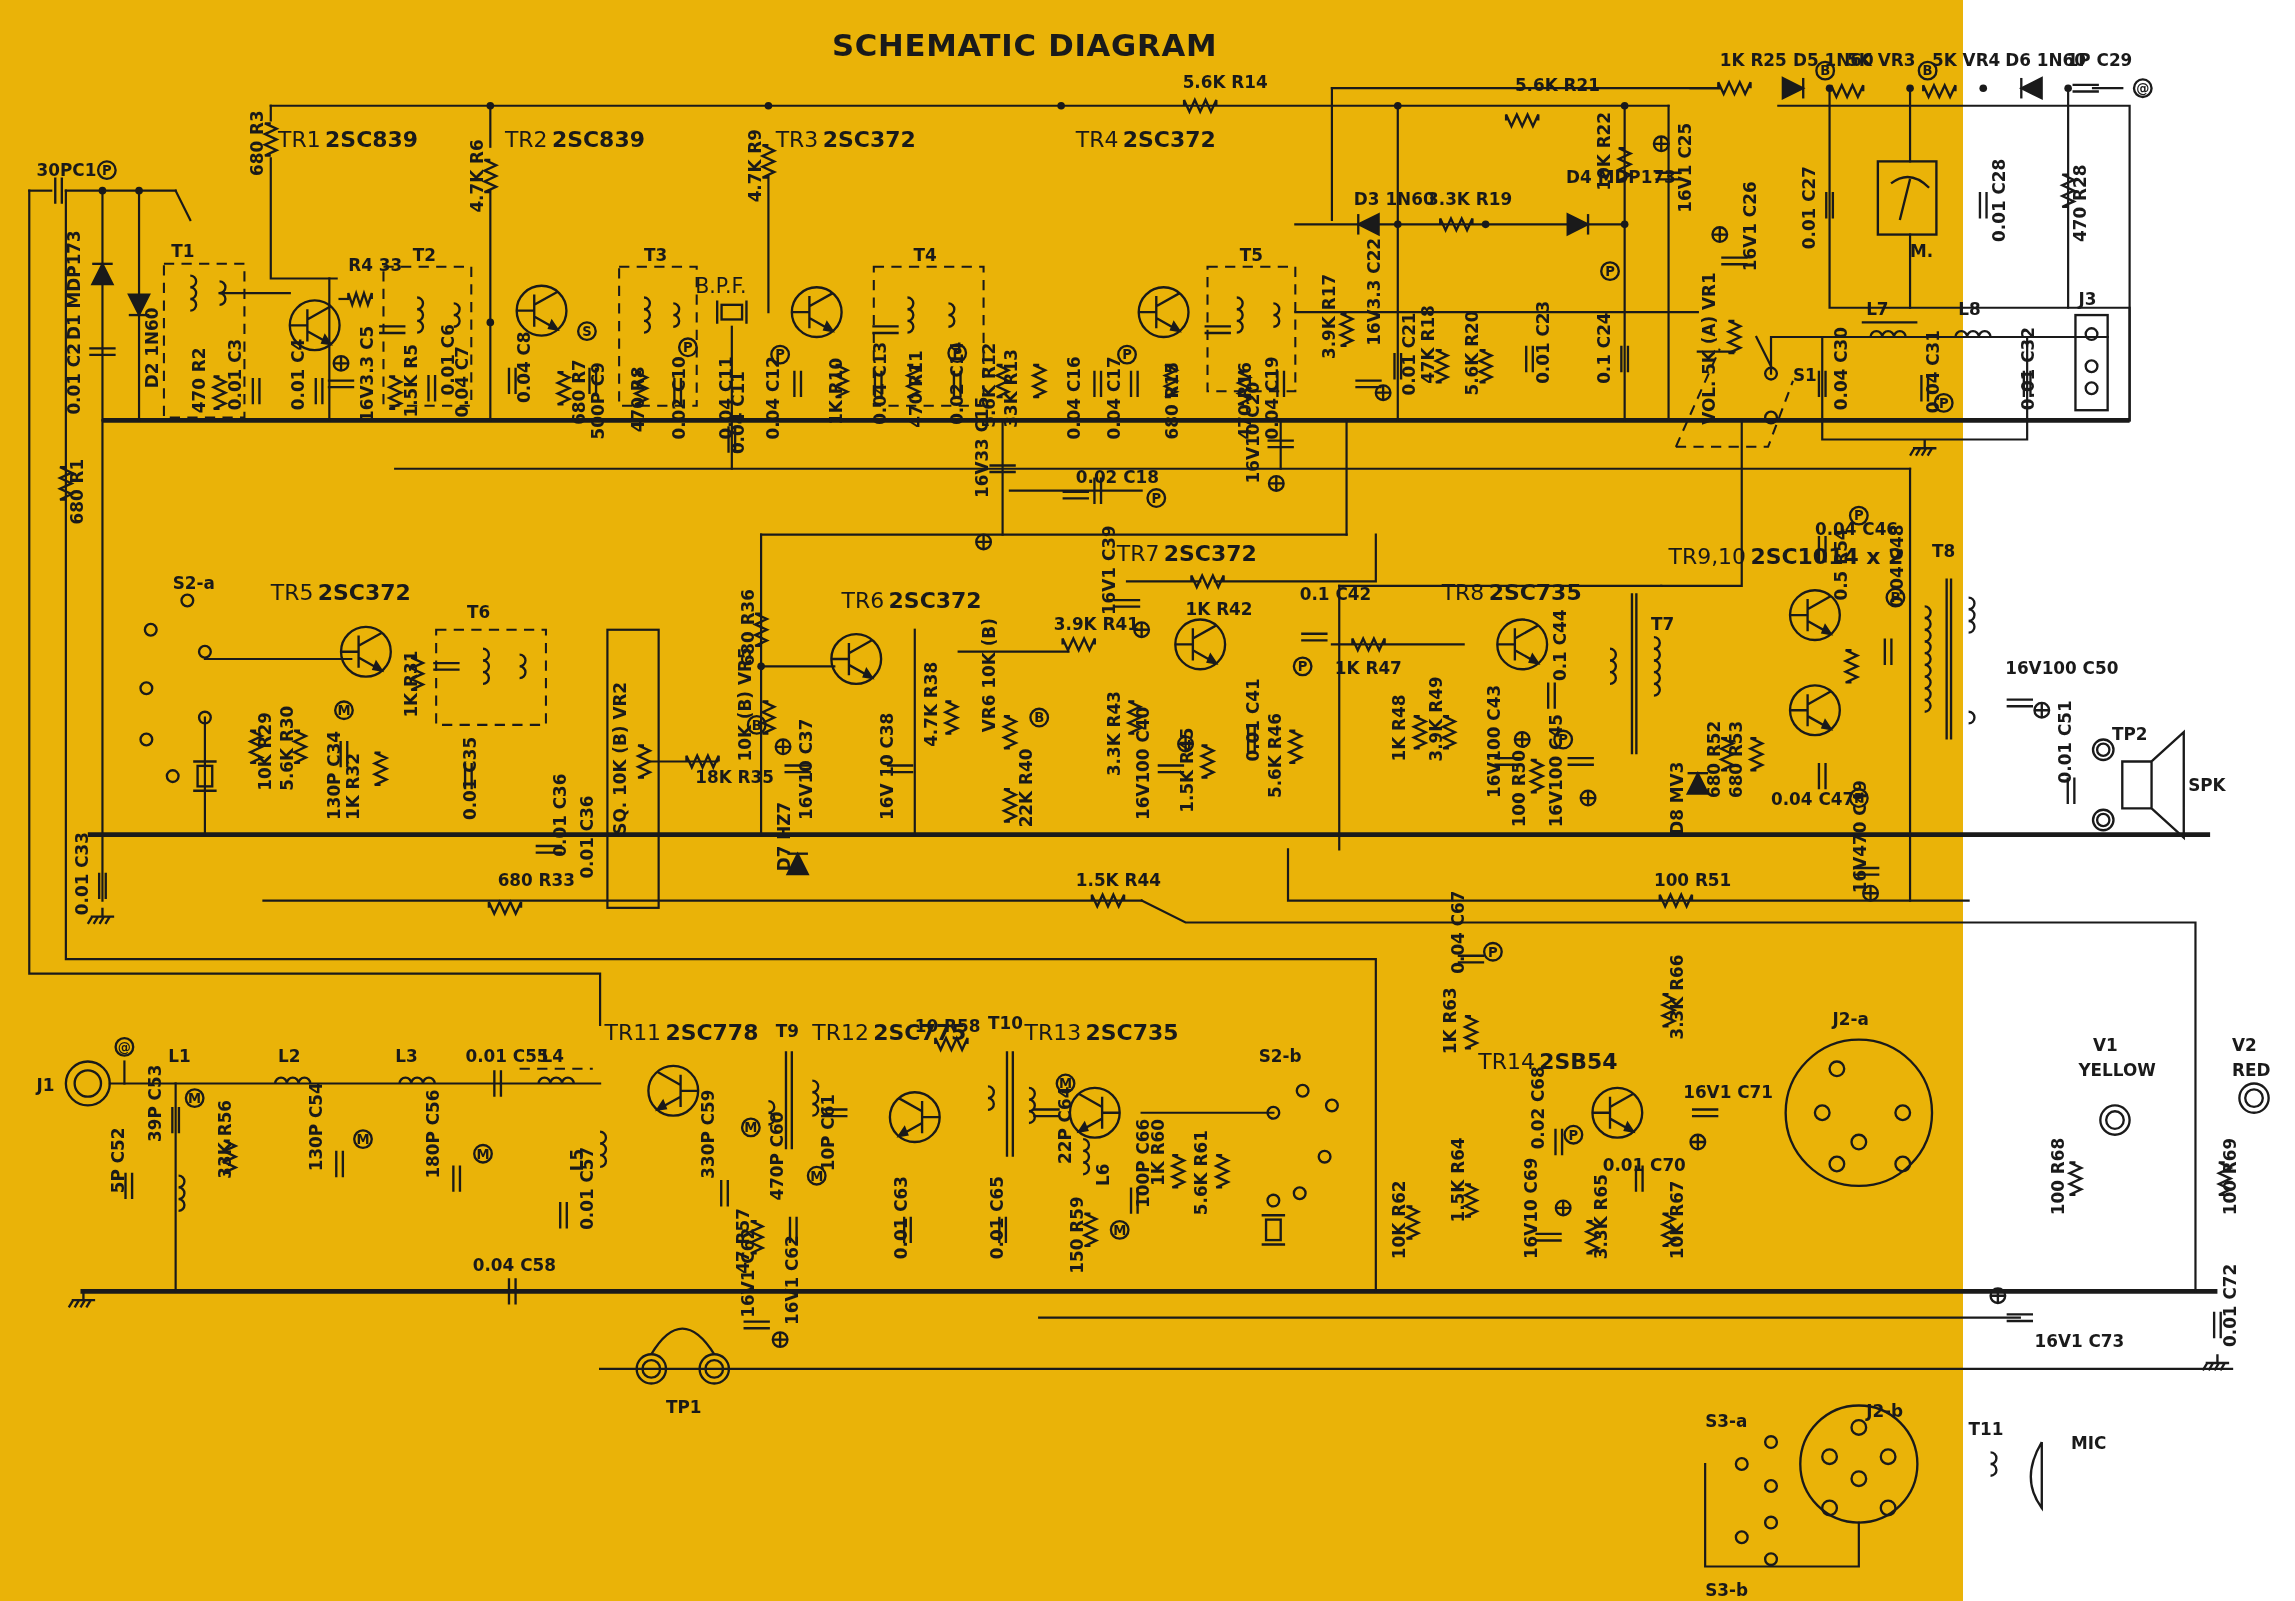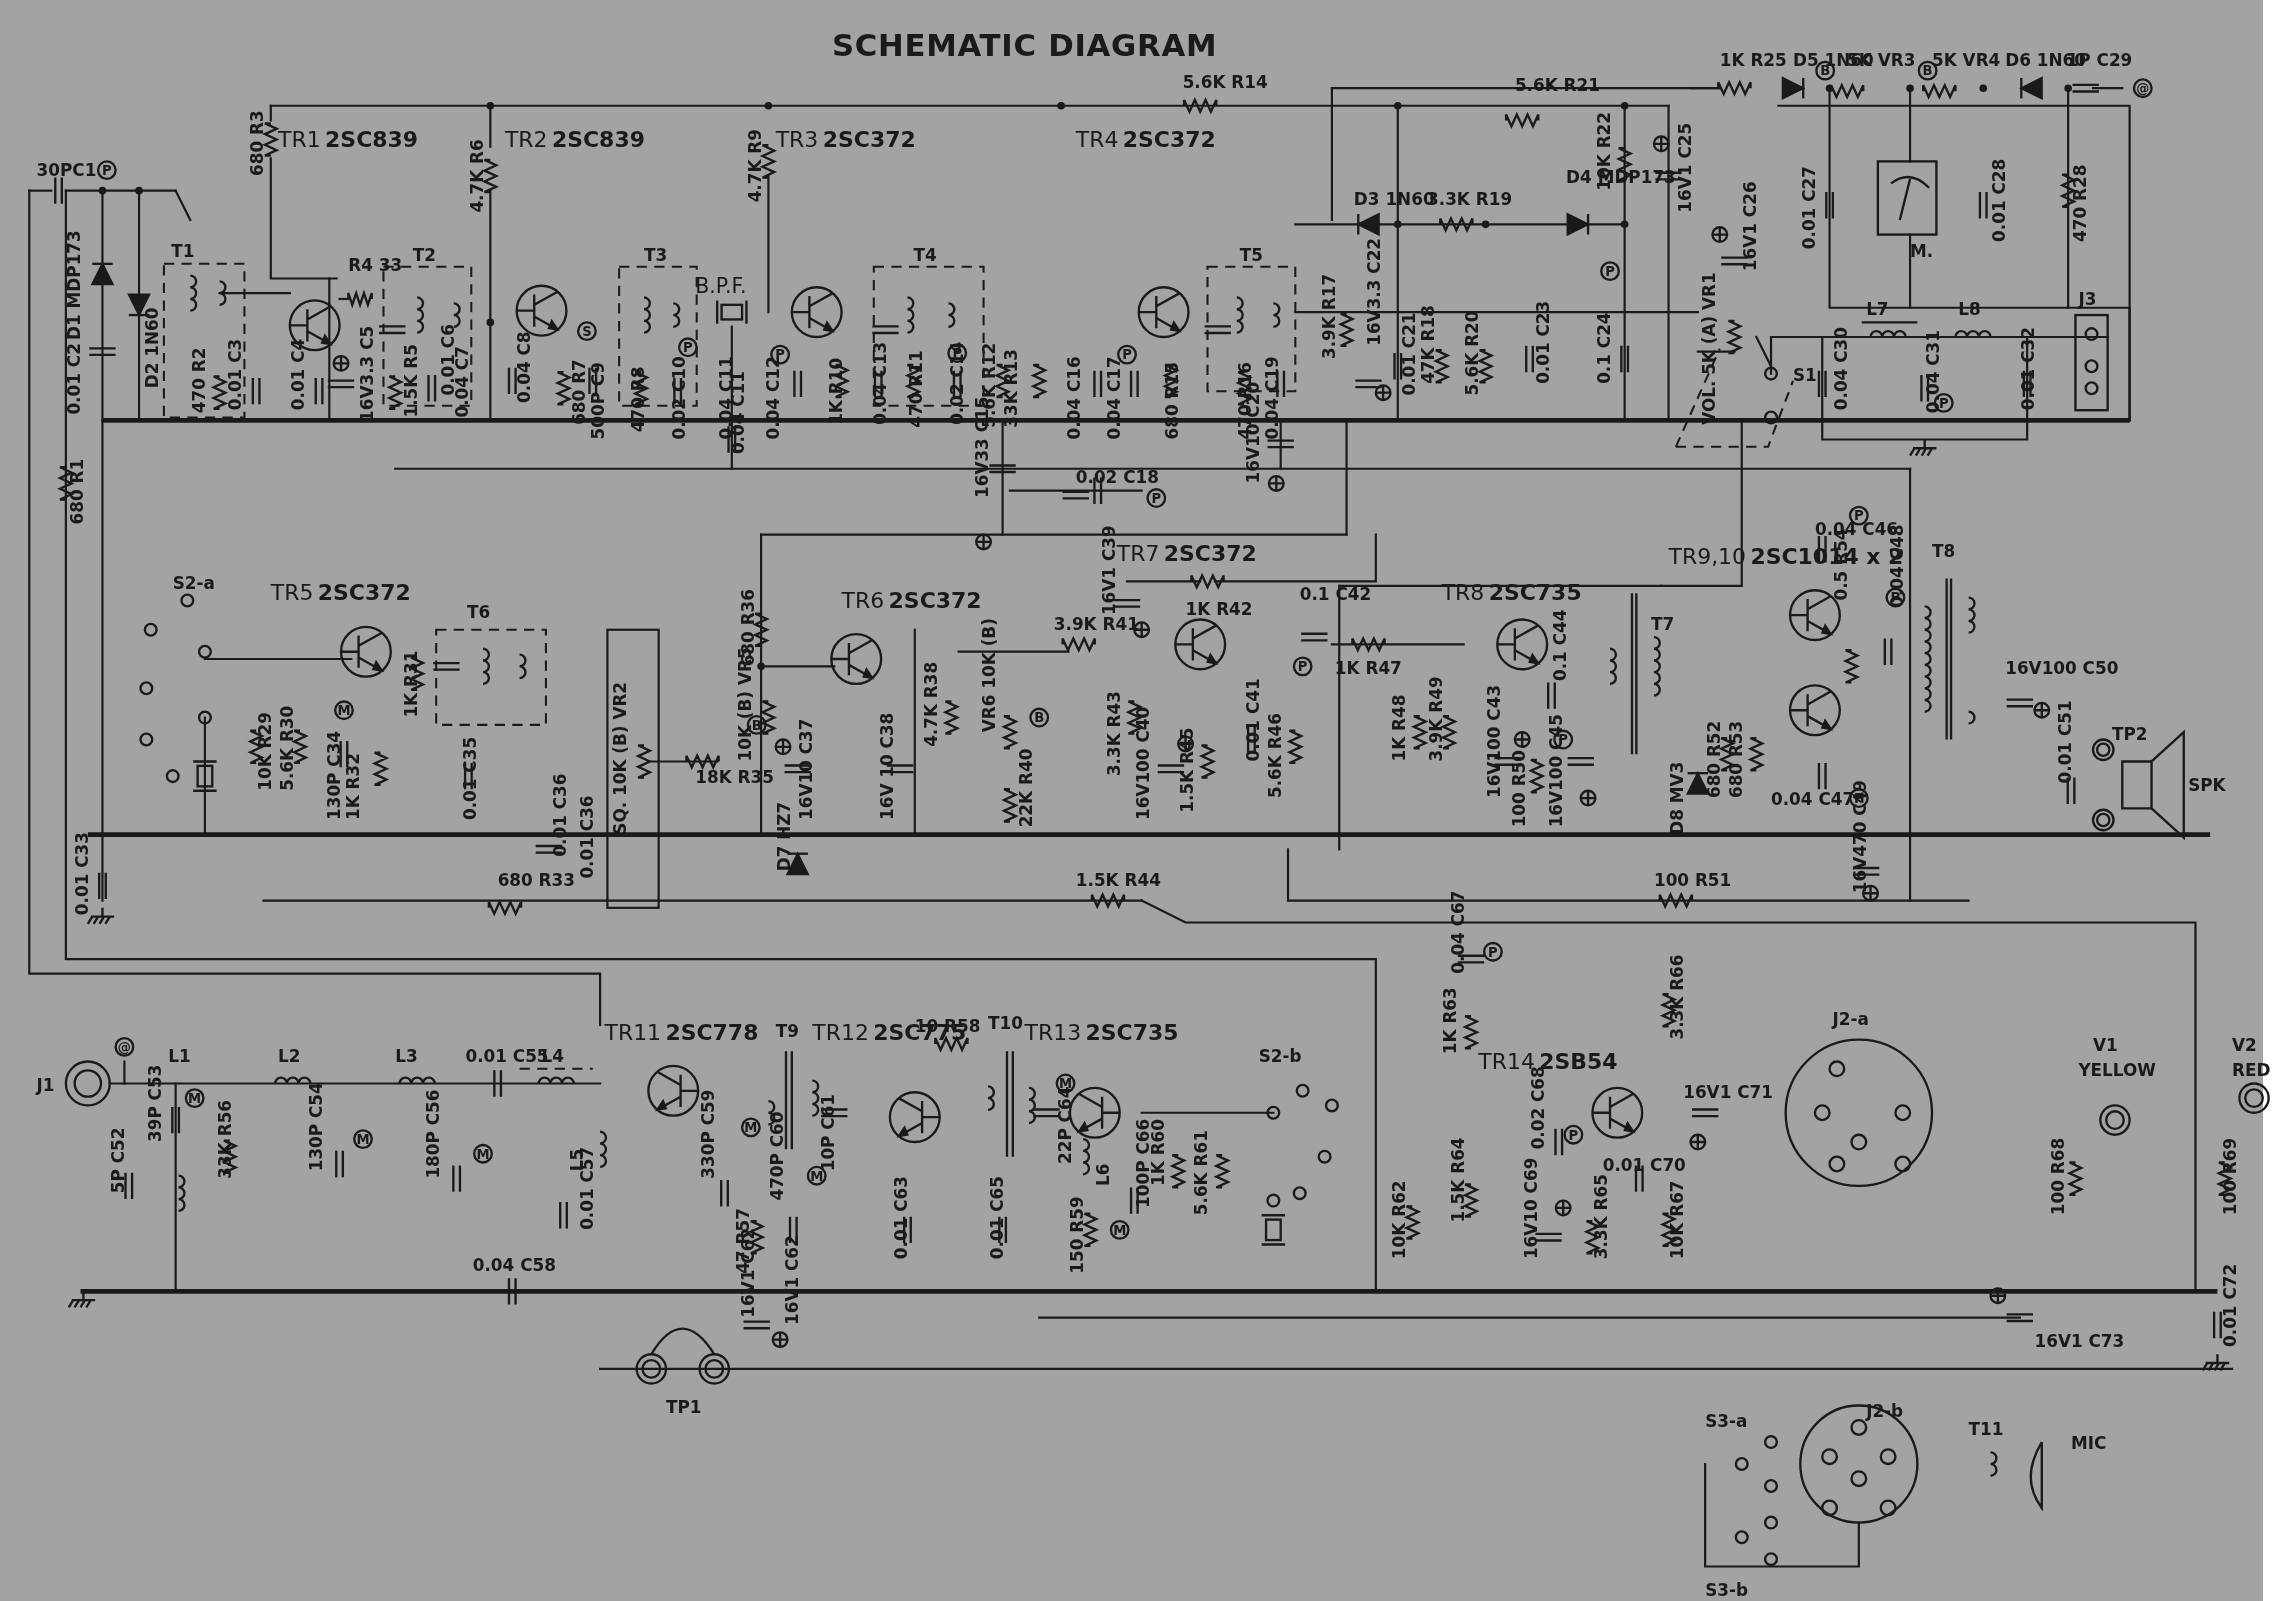--- a/index.html
+++ b/index.html
@@ -1,17 +1,17 @@
 <!DOCTYPE html>
 <html style="font-size:11.6px"><head>
 <meta charset="utf-8">
 <style>
   html,body{margin:0;padding:0;background:#ffffff;}
   body{width:2295px;height:1602px;overflow:hidden;}
-  #sheet{position:absolute;left:0;top:0;width:2263px;height:1602px;background:#a3a3a3;}
+  #sheet{position:absolute;left:0;top:0;width:1963px;height:1602px;background:#eab308;}
   svg{display:block;}
   .w{stroke:#1a1a1a;stroke-width:1.5;fill:none;stroke-linecap:square;}
   .bus{stroke:#1a1a1a;stroke-width:3.2;fill:none;}
   .dash{stroke:#1a1a1a;stroke-width:1.4;fill:none;stroke-dasharray:7 5;}
   .sym{stroke:#1a1a1a;stroke-width:1.6;fill:none;}
   .symf{stroke:#1a1a1a;stroke-width:1.4;fill:#1a1a1a;}
   .dot{fill:#1a1a1a;}
   .lbl{font-family:"DejaVu Sans",sans-serif;font-size:11.5px;font-weight:bold;fill:#1a1a1a;}
   .lbl-thin{font-family:"DejaVu Sans",sans-serif;font-size:14px;fill:#1a1a1a;}
   .tr{font-family:"DejaVu Sans",sans-serif;font-size:15px;fill:#1a1a1a;}

